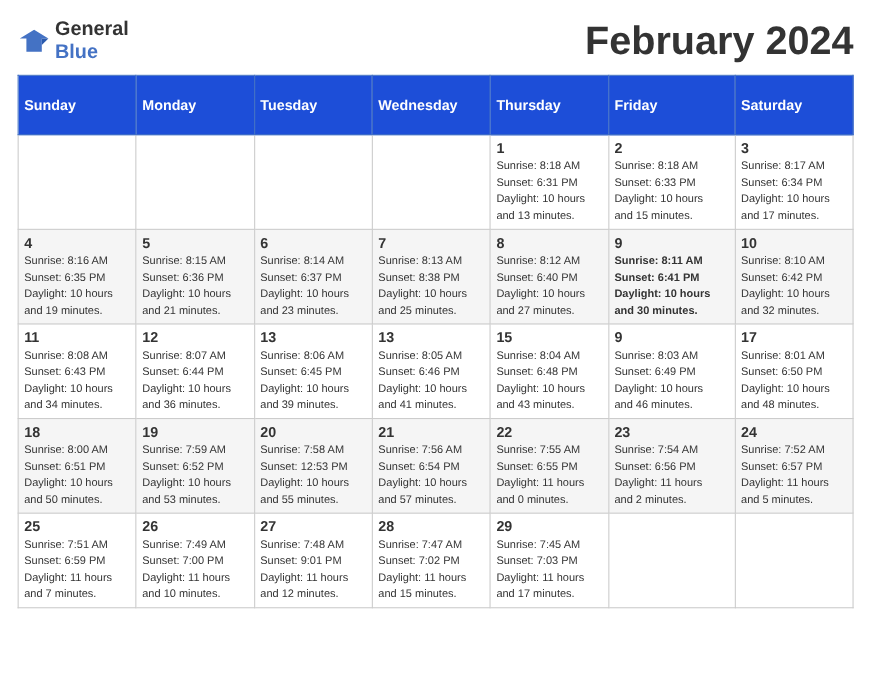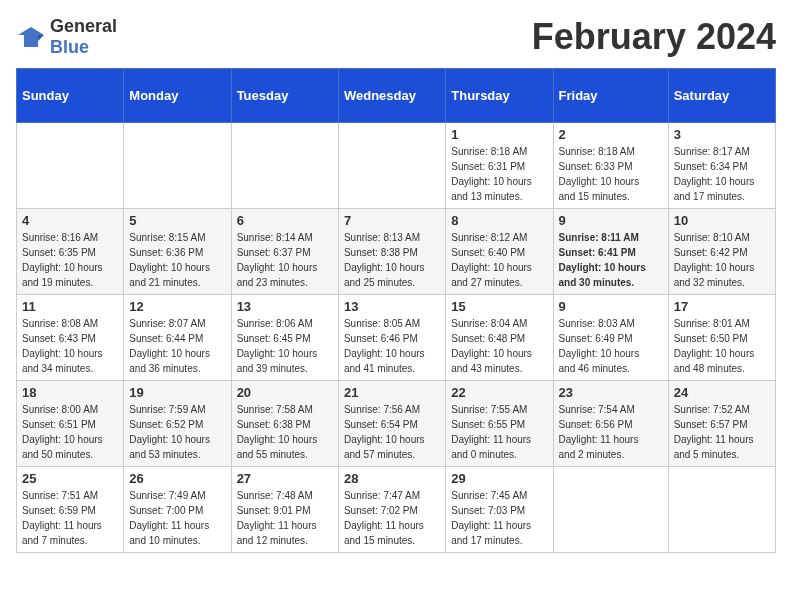--- a/index.html
+++ b/index.html
@@ -259,21 +259,21 @@
         <td>
           <span class="day-number">19</span>
           <div class="day-info" style="white-space: pre-line;">Sunrise: 7:59 AM
 Sunset: 6:52 PM
 Daylight: 10 hours
 and 53 minutes.</div>
         </td>
         <td>
           <span class="day-number">20</span>
           <div class="day-info" style="white-space: pre-line;">Sunrise: 7:58 AM
-Sunset: 6:38 PM
+Sunset: 12:53 PM
 Daylight: 10 hours
 and 55 minutes.</div>
         </td>
         <td>
           <span class="day-number">21</span>
           <div class="day-info" style="white-space: pre-line;">Sunrise: 7:56 AM
 Sunset: 6:54 PM
 Daylight: 10 hours
 and 57 minutes.</div>
         </td>

